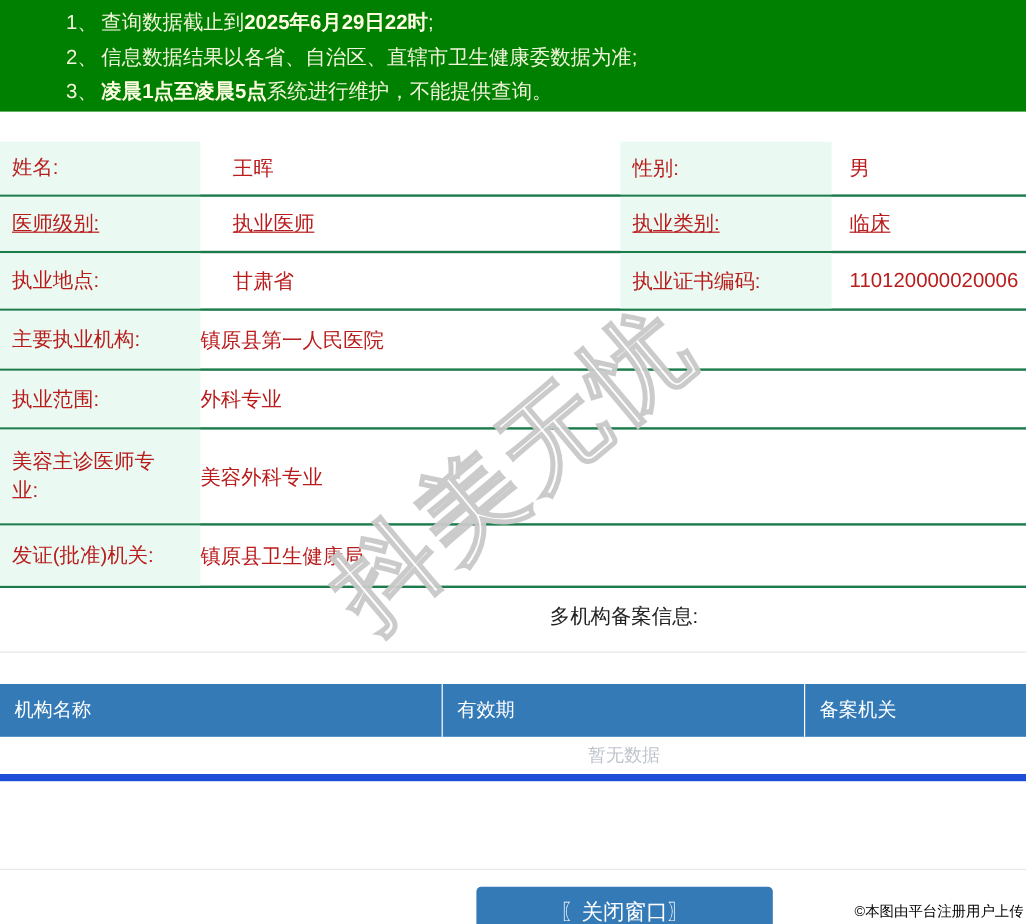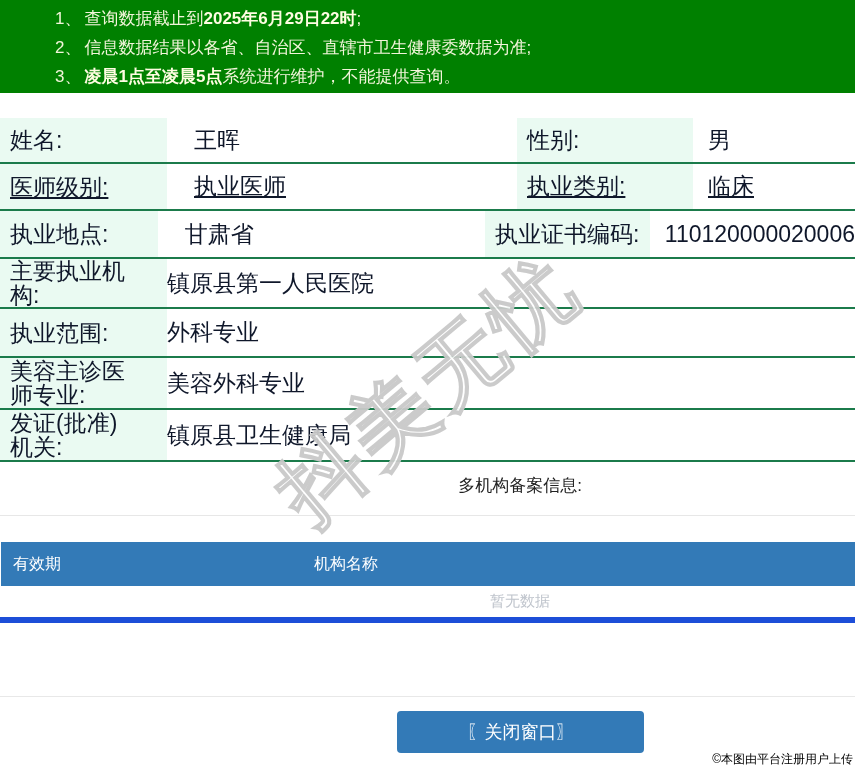--- a/index.html
+++ b/index.html
@@ -23,24 +23,24 @@
     background: #008000;
     padding: 4px 10px 0 55px;
     color: #F2F5DA;
     font-size: 17px;
     line-height: 29px;
   }
   .banner .num { margin-right: 3px; }
   .banner b { color: #FFFDE2; font-weight: bold; }
 
   
-  .profile { margin-top: 25px; font-size: 23px; color: #0f172a; }
+  .profile { margin-top: 25px; font-size: 17px; color: #b91c1c; }
   .p-row { display: flex; border-bottom: 2px solid #1B7B4B; }
   .r1 { height: 46px; } .r2 { height: 47px; text-decoration: underline; } .r3 { height: 48px; }
-  .r4 { height: 50px; } .r5 { height: 49px; } .r6 { height: 52px; } .r7 { height: 52px; }
+  .r4 { height: 50px; } .r5 { height: 49px; } .r6 { height: 80px; } .r7 { height: 52px; }
   .p-label {
     width: 167px; background: #EAFAF2;
     padding: 0 28px 0 10px;
     display: flex; align-items: center;
     line-height: 24px;
   }
   .p-label2 {
     width: 176px; background: #EAFAF2;
     padding: 0 10px 0 10px;
     display: flex; align-items: center;
@@ -178,22 +178,23 @@
       <div class="p-label">发证(批准)机关:</div>
       <div class="p-value-wide">镇原县卫生健康局</div>
     </div>
   </div>
 
   <div class="section-title">多机构备案信息:</div>
   <div class="divider"></div>
 
   <div class="org-table">
     <div class="org-header">
+      <div class="org-col oc1">机构名称</div>
       <div class="org-col oc2">有效期</div>
-      <div class="org-col oc1">机构名称</div>
+      <div class="org-col oc3">备案机关</div>
     </div>
     <div class="org-empty">暂无数据</div>
     <div class="org-blank"></div>
   </div>
 
   <button class="close-btn">〖关闭窗口〗</button>
 
   <div class="copyright">©本图由平台注册用户上传</div>
 
   <svg class="watermark" width="460" height="130" viewBox="0 0 460 130">

